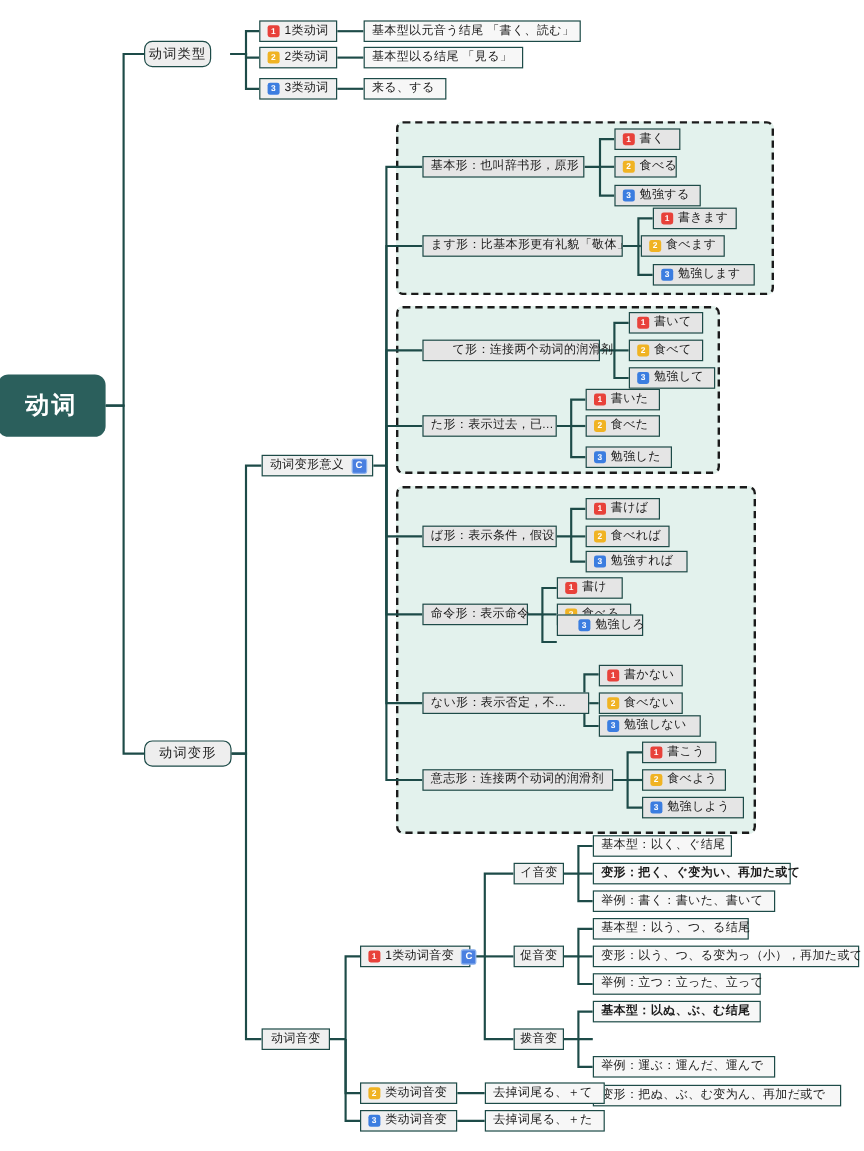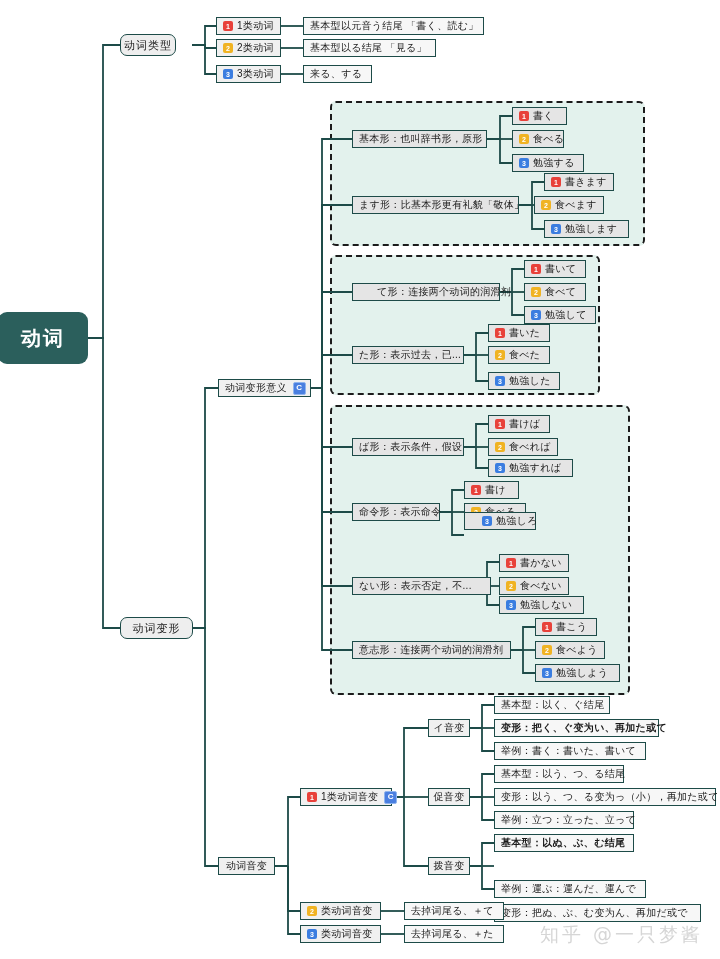--- a/index.html
+++ b/index.html
@@ -405,17 +405,14 @@
   </div>
 
   <div class="node" style="left:300px;top:925px;width:81px;">
     <span class="badge c3">3</span>
     <span>类动词音变</span>
   </div>
   <div class="node leaf-light" style="left:404px;top:925px;width:100px;">
     <span>去掉词尾る、＋た</span>
   </div>
 
-  <div class="watermark" style="left:540px;top:922px;">
-    <span>知乎 @一只梦酱</span>
-  </div>
 
 </div>
 
 </body></html>

